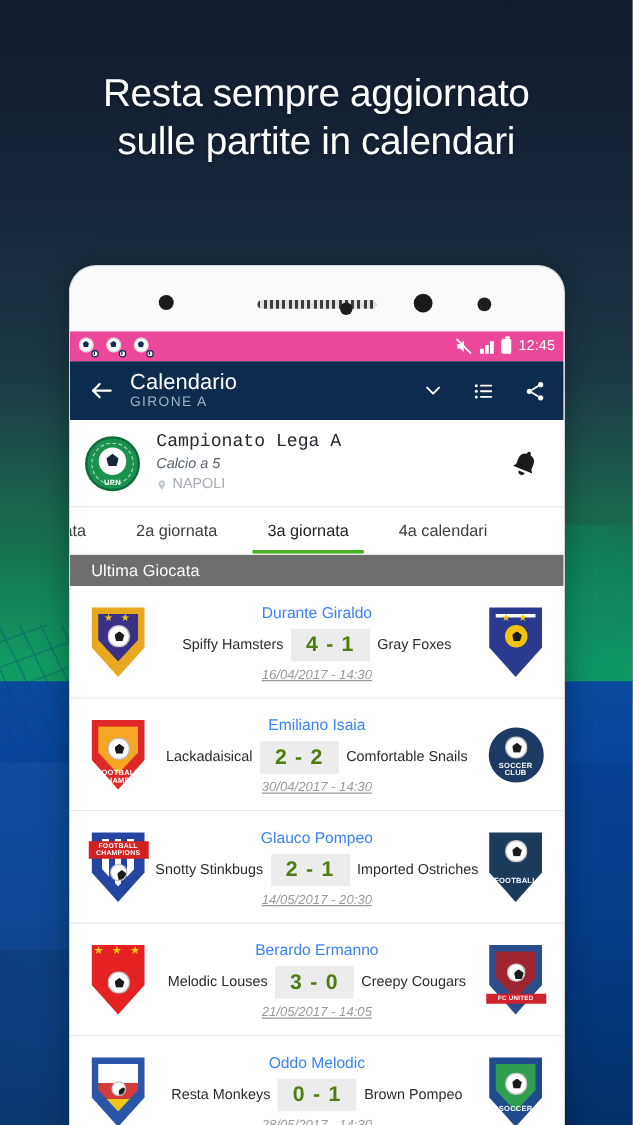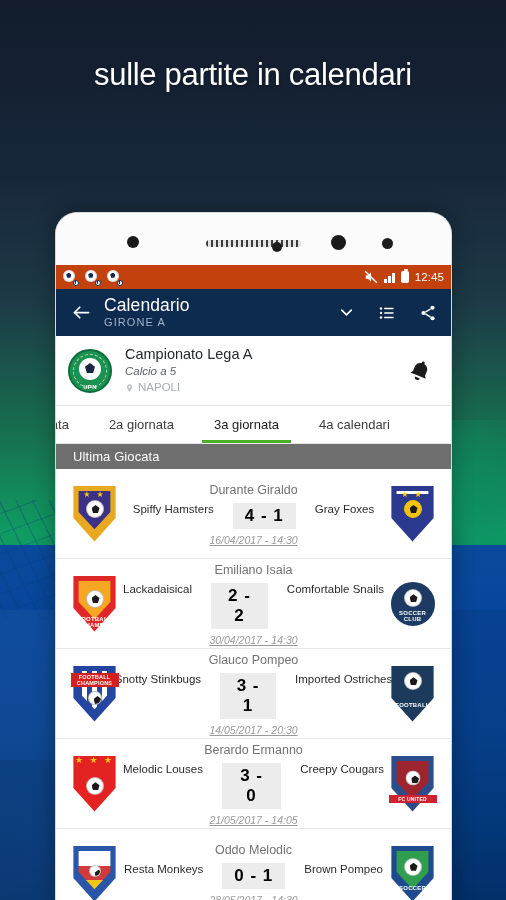--- a/index.html
+++ b/index.html
@@ -81,21 +81,21 @@
     border-radius:4px;
     background:repeating-linear-gradient(90deg,#3b3b3b 0 2.4px,#e2e2e2 2.4px 5px);
   }
   .sensor-left { position:absolute; left:71px; top:23px; width:12px; height:12px; border-radius:50%; background:#1a1a1a; }
   .sensor-right { position:absolute; left:216px; top:29px; width:10px; height:10px; border-radius:50%; background:#1c1c1c; }
 
   .screen { position:relative; width:100%; height:648px; background:#ffffff; overflow:hidden; }
 
   
   .statusbar {
-    height:24px; background:#c2410c;
+    height:24px; background:#ec4899;
     display:flex; align-items:center;
     padding:0 7px;
     color:#fff;
   }
   .sb-left { display:flex; gap:8px; align-items:center; }
   .sb-right { margin-left:auto; display:flex; align-items:center; gap:6px; }
   .ball-notif { position:relative; width:14px; height:14px; }
   .ball-notif .b {
     width:12px; height:12px; border-radius:50%;
     background:#fff;
@@ -177,21 +177,21 @@
   }
   .comp-logo .ball::before {
     content:""; position:absolute; left:6px; top:5px; width:10px; height:10px;
     background:#17253f; clip-path:polygon(50% 0,100% 38%,81% 100%,19% 100%,0 38%);
   }
   .comp-logo .upn {
     position:absolute; bottom:1px; left:0; right:0; text-align:center;
     font-size:6px; color:#fff; font-weight:700; letter-spacing:.3px;
   }
   .comp-text { margin-left:13px; flex:1; min-width:0; }
-  .comp-name { font-size:14.5px; color:#24292e; line-height:17px; }
+  .comp-name { font-size:14.5px; color:#24292e; line-height:17px;font-family:Liberation Mono, monospace; }
   .comp-type { font-size:11.5px; color:#55606b; font-style:italic; line-height:15px; margin-top:1px; }
   .comp-loc { font-size:11.5px; color:#a8adb3; line-height:15px; display:flex; align-items:center; gap:4px; margin-top:1px; }
   .bell-btn { width:34px; height:34px; display:flex; align-items:center; justify-content:center; cursor:pointer; flex:none; }
 
   
   .tabs {
     background:#fff; height:38px;
     display:flex; align-items:stretch;
     position:relative; overflow:hidden;
     border-bottom:1px solid #e6e6e6;
@@ -217,26 +217,26 @@
 
   
   .list { background:#fff; }
   .match {
     height:90px; display:flex; align-items:center;
     border-bottom:1px solid #e8e8e8; padding:0 10px;
     cursor:pointer; background:#fff;
   }
   .crest { width:57px; height:62px; flex:none; display:flex; align-items:center; justify-content:center; }
   .match-mid { flex:1; display:flex; flex-direction:column; align-items:center; justify-content:center; min-width:0; }
-  .referee { font-size:12.5px; color:#737373; line-height:17px; }
-  .scoreline { display:flex; gap:19px; margin-top:4px; }
+  .referee { font-size:12.5px; color:#3b82f6; line-height:17px; }
+  .scoreline { display:flex; align-items:center; gap:6px; margin-top:4px; }
   .team { font-size:11.5px; color:#2b2b2b; white-space:nowrap; }
   .team.home { text-align:right; }
   .score {
-    background:#ececec; color:#000000;
+    background:#ececec; color:#4d7c0f;
     font-size:17px; font-weight:700; letter-spacing:1px;
     padding:3px 12px; min-width:56px; text-align:center;
     line-height:20px;
   }
   .mdate { font-size:10.5px; color:#9a9a9a; font-style:italic; margin-top:5px;text-decoration:underline; }
 
   
   .shield { width:48px; height:56px; position:relative; }
   .shield .body {
     position:absolute; inset:0;
@@ -272,20 +272,21 @@
   <div class="bg-top2"></div>
   <div class="bg-green-blob"></div>
   <div class="bg-bottom"></div>
   <div class="bg-net"></div>
   <div class="bg-hand"></div>
   <div class="bg-diag"></div>
   <div class="bg-diag2"></div>
 </div>
 
 <div class="headline">
+  <div>Resta sempre aggiornato</div>
   <div>sulle partite in calendari</div>
 </div>
 
 <div class="phone">
 
   <div class="bezel-top">
     <div class="sensor-left"></div>
     <div class="speaker"></div>
     <div class="cam2"></div>
     <div class="cam1"></div>
@@ -459,21 +460,21 @@
             <div class="body" style="background:#2546a0"></div>
             <div class="inner" style="background:repeating-linear-gradient(90deg,#2546a0 0 5px,#fff 5px 10px)"></div>
             <div class="crest-label" style="top:7px;bottom:auto;color:#fff;background:#d32020;font-size:5.5px;padding:1px 0">FOOTBALL CHAMPIONS</div>
             <div class="mini-ball" style="top:58%;width:14px;height:14px"></div>
           </div>
         </div>
         <div class="match-mid">
           <div class="referee">Glauco Pompeo</div>
           <div class="scoreline">
             <span class="team home">Snotty Stinkbugs</span>
-            <span class="score">3 - 1</span>
+            <span class="score">2 - 1</span>
             <span class="team away">Imported Ostriches</span>
           </div>
           <div class="mdate">14/05/2017 - 20:30</div>
         </div>
         <div class="crest">
           <div class="shield">
             <div class="body" style="background:#1b3a5c"></div>
             <div class="mini-ball" style="top:28%"></div>
             <div class="crest-label" style="bottom:14px">FOOTBALL</div>
           </div>

